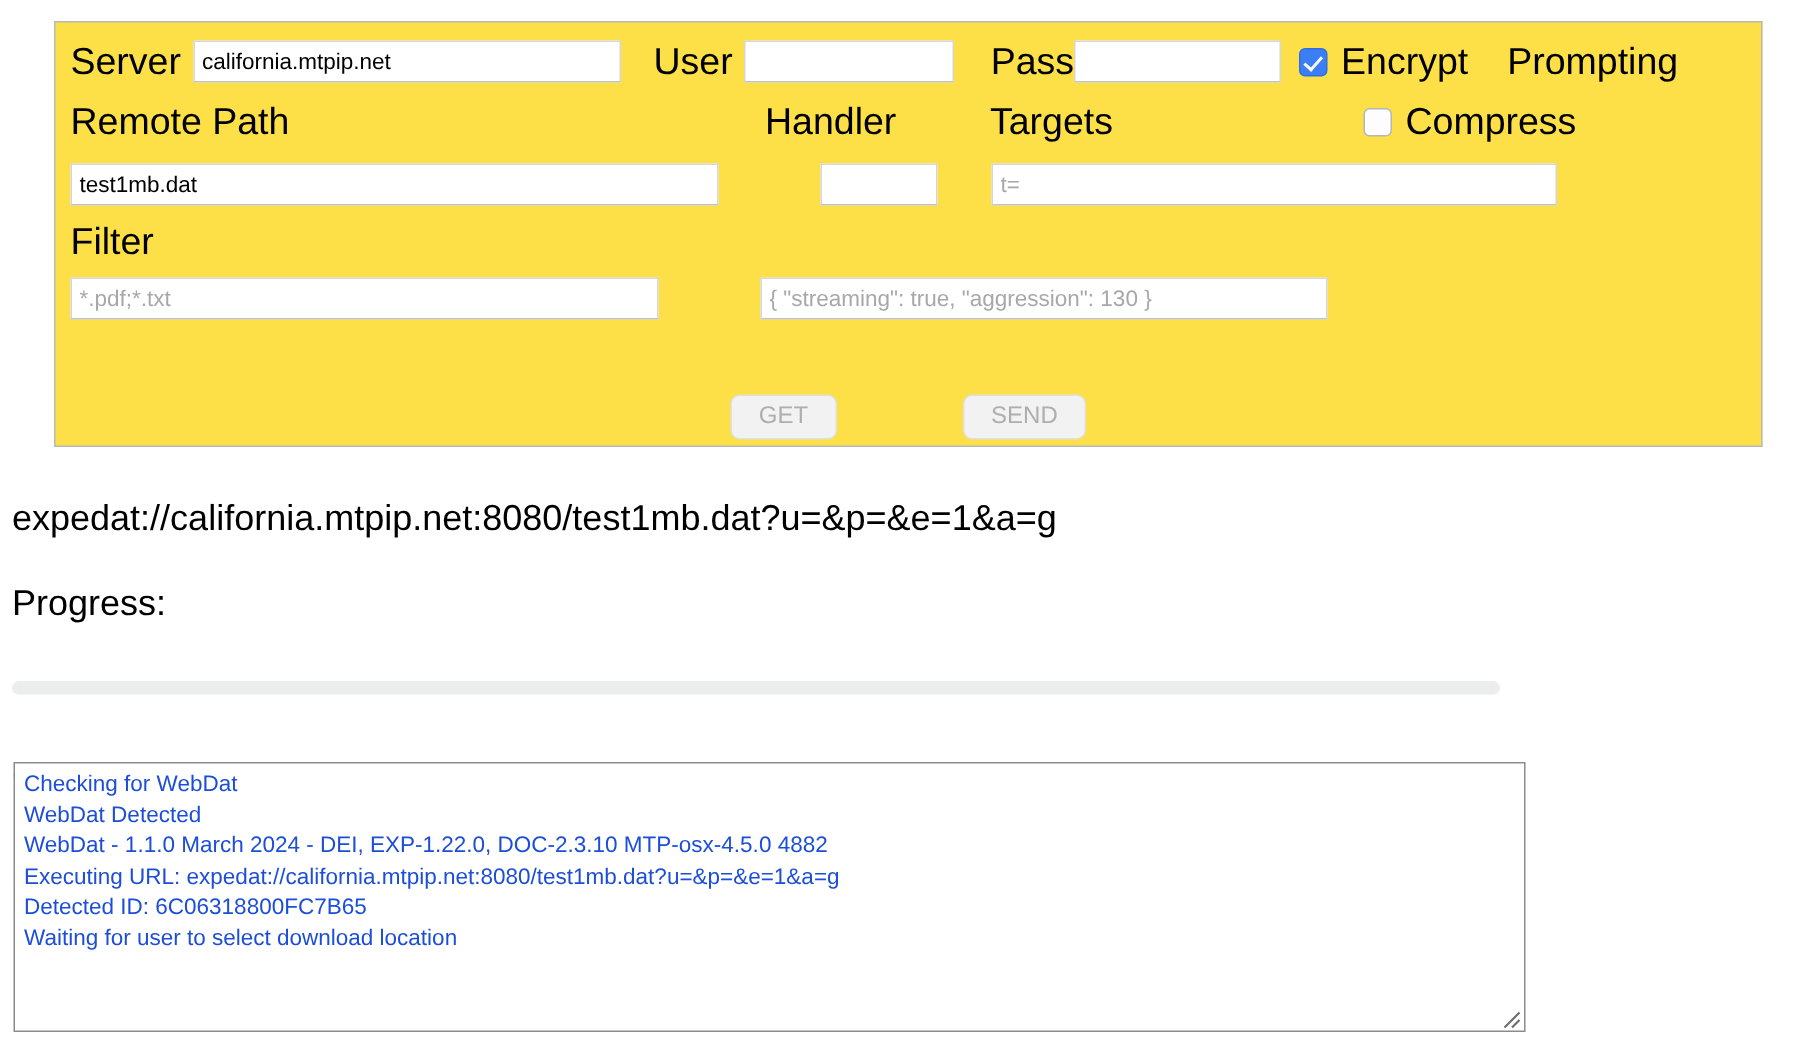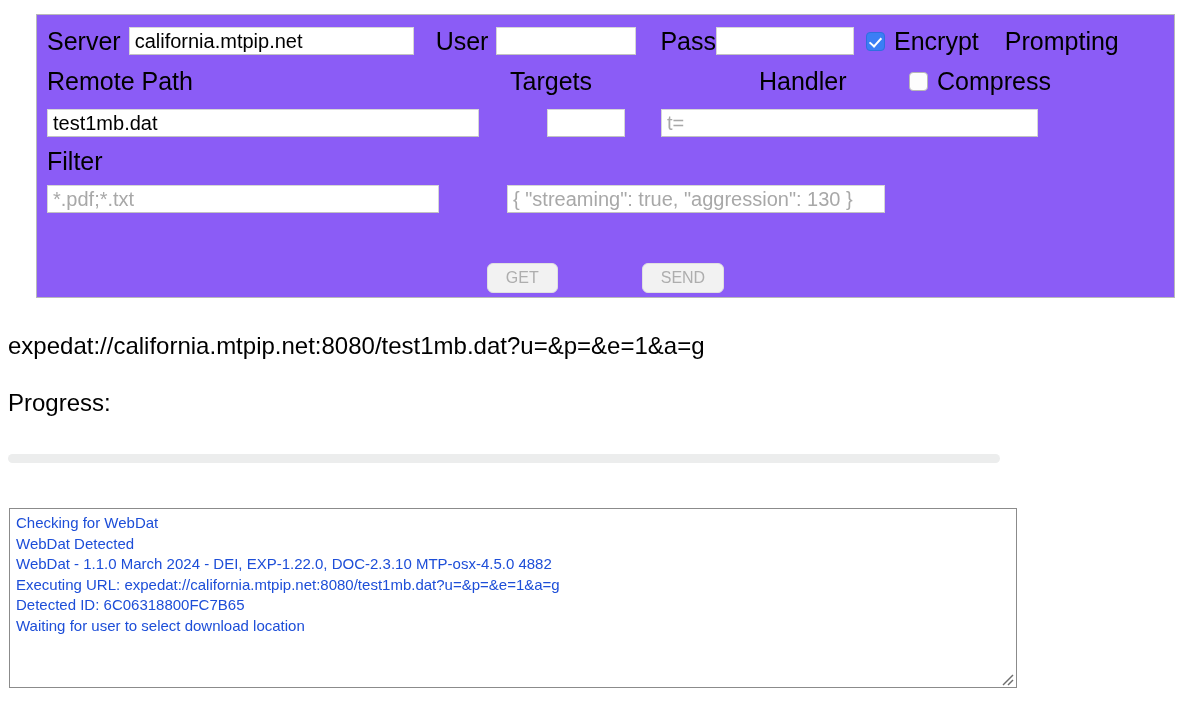--- a/index.html
+++ b/index.html
@@ -17,42 +17,42 @@
     overflow: hidden;
   }
 
   
   #form-panel {
     position: absolute;
     left: 36px;
     top: 14px;
     width: 1139px;
     height: 284px;
-    background: #8b5cf6;
+    background: #fde047;
     border: 1px solid #b9b9b9;
     box-sizing: border-box;
   }
 
   .row {
     position: absolute;
     display: flex;
     align-items: center;
   }
 
   .lbl {
     font-size: 25px;
     line-height: 28px;
     color: #000;
     white-space: nowrap;
     font-family: "Liberation Sans", sans-serif;
   }
 
   .txt {
     font-family: "Liberation Sans", sans-serif;
-    font-size: 20px;
+    font-size: 15px;
     color: #000;
     background: #ffffff;
     border: 1px solid #d6d6d6;
     border-bottom-color: #c2c2c2;
     box-sizing: border-box;
     padding: 2px 5px;
     outline: none;
     height: 28px;
   }
   .txt::placeholder {
@@ -241,22 +241,22 @@
     <span class="cb-wrap" id="encrypt-wrap">
       <span class="cb on"></span>
       <span class="cb-label">Encrypt</span>
     </span>
 
     <span class="lbl" id="prompting-label">Prompting</span>
   </div>
 
   <div class="row" id="row-labels2">
     <span class="lbl" id="remote-path-label">Remote Path</span>
+    <span class="lbl" id="handler-label">Handler</span>
     <span class="lbl" id="targets-label">Targets</span>
-    <span class="lbl" id="handler-label">Handler</span>
 
     <span class="cb-wrap" id="compress-wrap">
       <span class="cb off"></span>
       <span class="cb-label">Compress</span>
     </span>
   </div>
 
   <div class="row" id="row-inputs2">
     <input class="txt" id="remote-path-input" type="text" value="test1mb.dat" style="">
     <input class="txt" id="handler-input" type="text" value="" style="">

